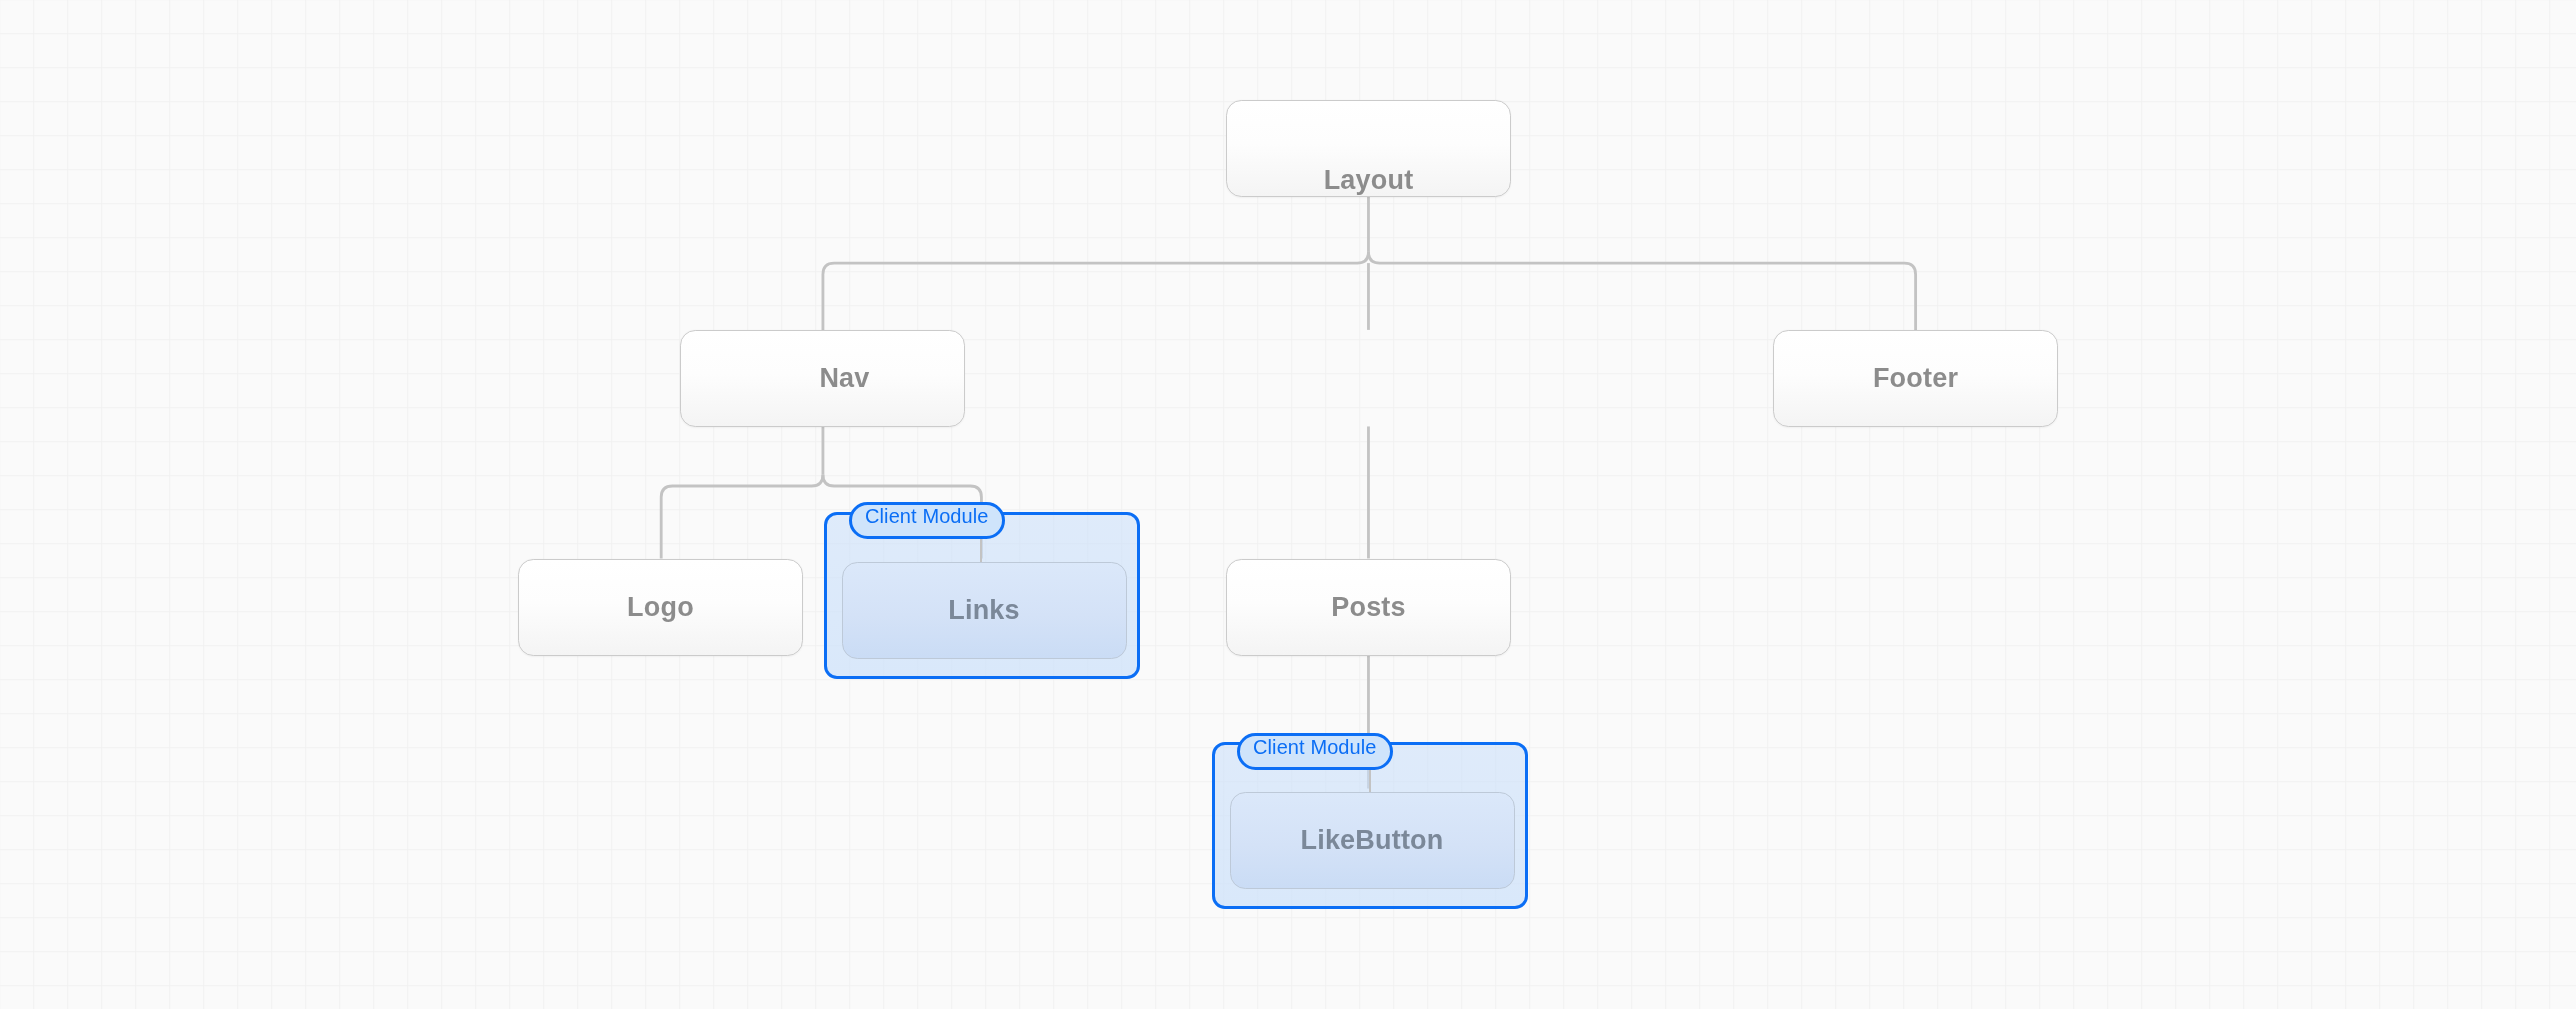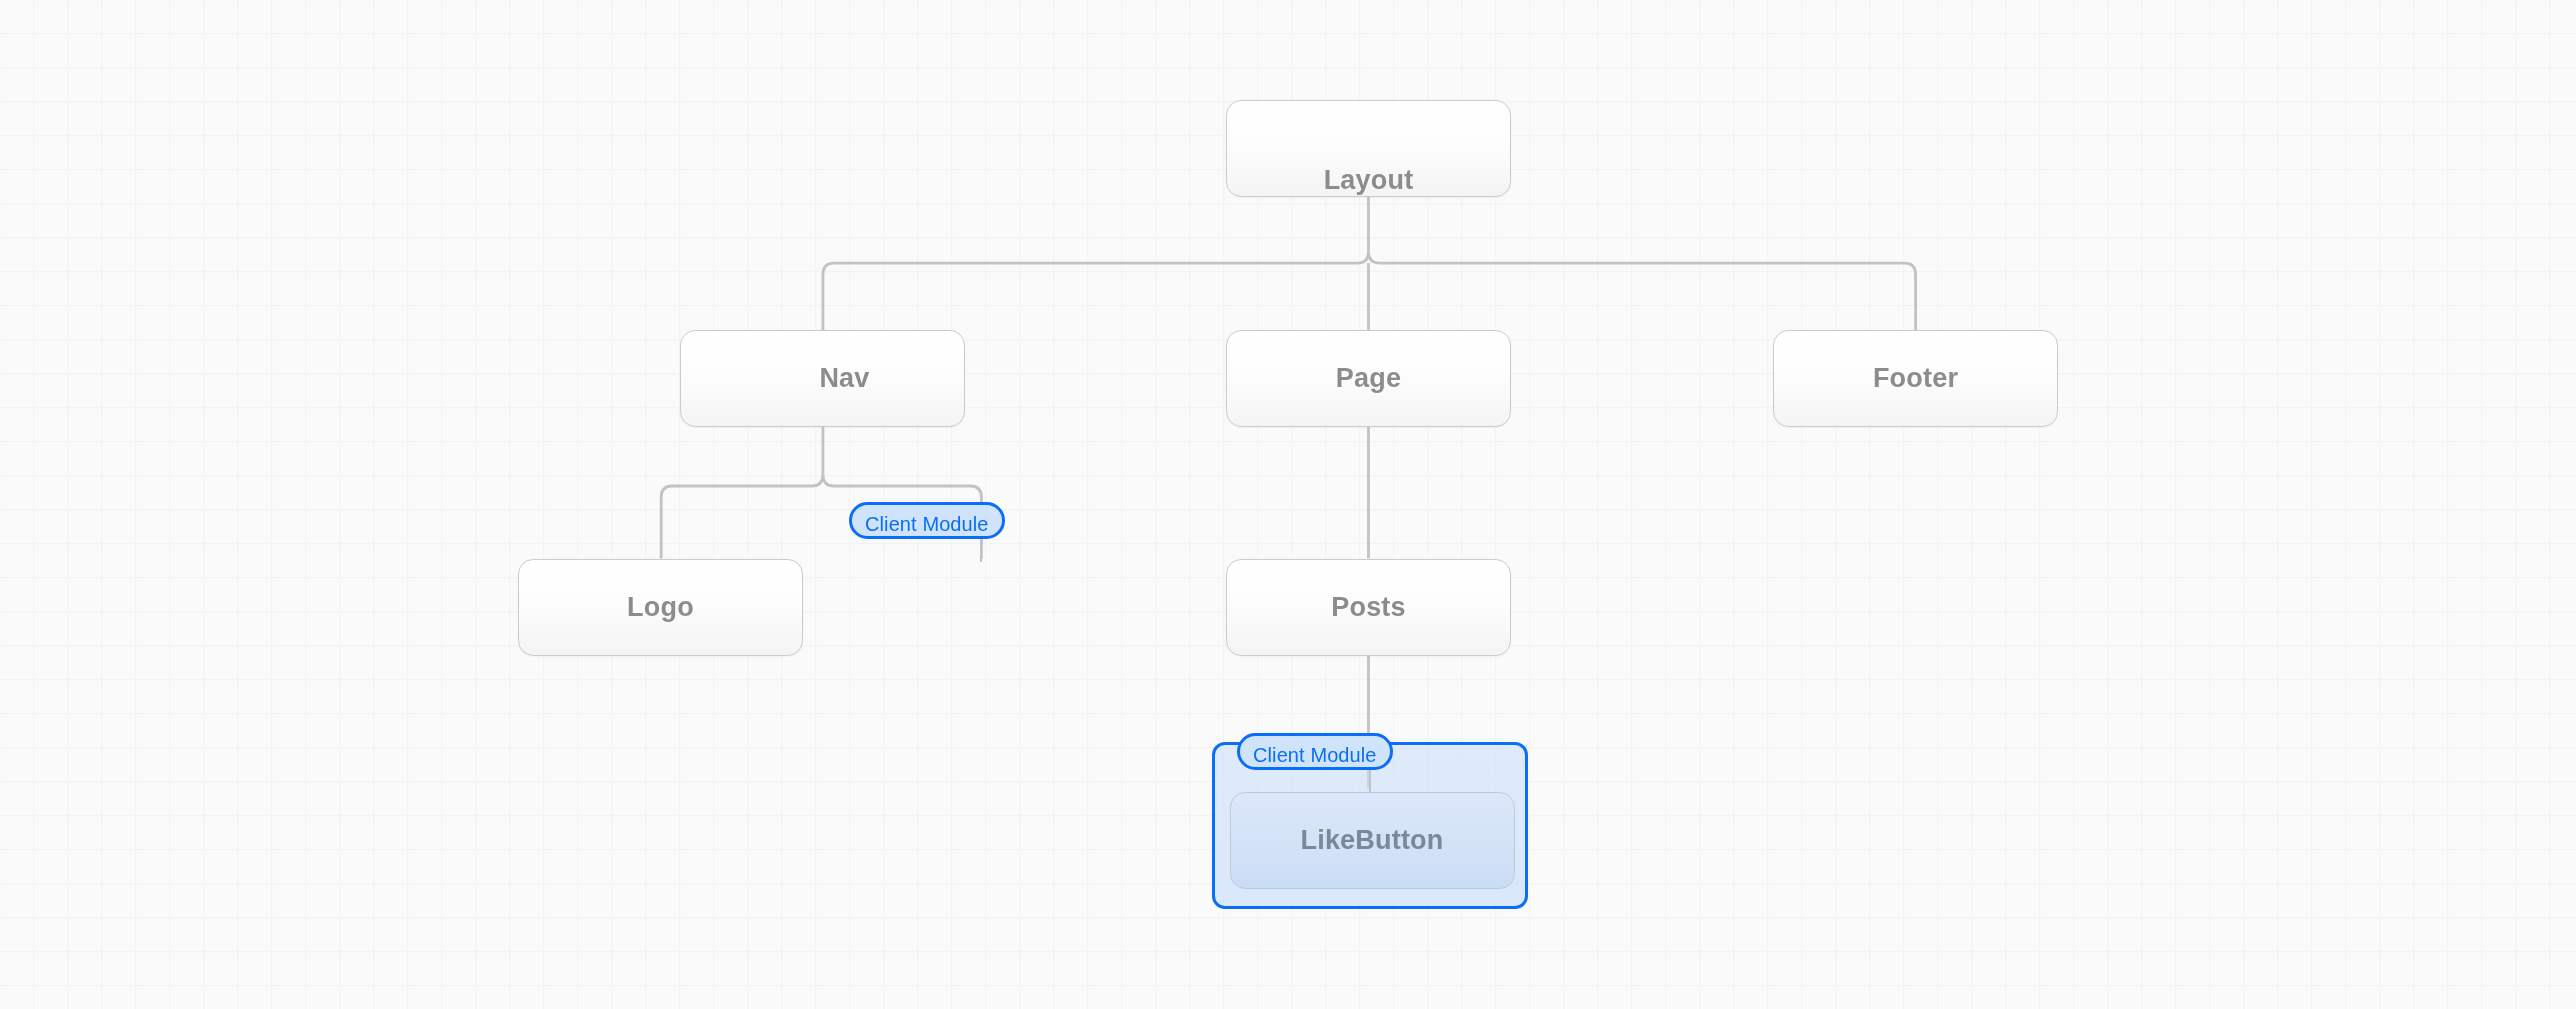--- a/index.html
+++ b/index.html
@@ -79,21 +79,21 @@
   }
   .client-wrap .node .label {
     color: #7b8899;
   }
 
   
   .badge {
     position: absolute;
     box-sizing: border-box;
     display: flex;
-    align-items: flex-end;
+    align-items: flex-start;
     justify-content: center;
     height: 37px;
     padding: 0 13px;
     border: 3.2px solid #0b6ef5;
     border-radius: 18.5px;
     background: #cfe4fb;
     z-index: 6;
     white-space: nowrap;
   }
   .badge .badge-text {
@@ -135,36 +135,38 @@
   </svg>
 
   <div class="node" style="left:1226px; top:100px;align-items:flex-end;">
     <span class="label">Layout</span>
   </div>
 
   <div class="node" style="left:680px; top:330px;padding-left:44px;">
     <span class="label">Nav</span>
   </div>
 
-  <div class="node" style="left:1226px; top:330px;">
-    <span class="label">Page</span>
-  </div>
 
   <div class="node" style="left:1773px; top:330px;text-align:right;">
     <span class="label">Footer</span>
   </div>
 
   <div class="node" style="left:518px; top:559px;">
     <span class="label">Logo</span>
   </div>
 
   <div class="node" style="left:1226px; top:559px;">
     <span class="label">Posts</span>
   </div>
 
+  <div class="client-wrap" style="left:824px; top:512px; width:316px; height:167px;">
+    <div class="node" style="left:14.5px; top:47px;">
+      <span class="label">Links</span>
+    </div>
+  </div>
   <div class="badge-stub" style="left:980px; top:536px; height:26px;"></div>
   <div class="badge" style="left:849px; top:502px;">
     <span class="badge-text">Client Module</span>
   </div>
 
   <div class="client-wrap" style="left:1212px; top:742px; width:316px; height:167px;text-align:center;">
     <div class="node" style="left:14.5px; top:47px;">
       <span class="label">LikeButton</span>
     </div>
   </div>

